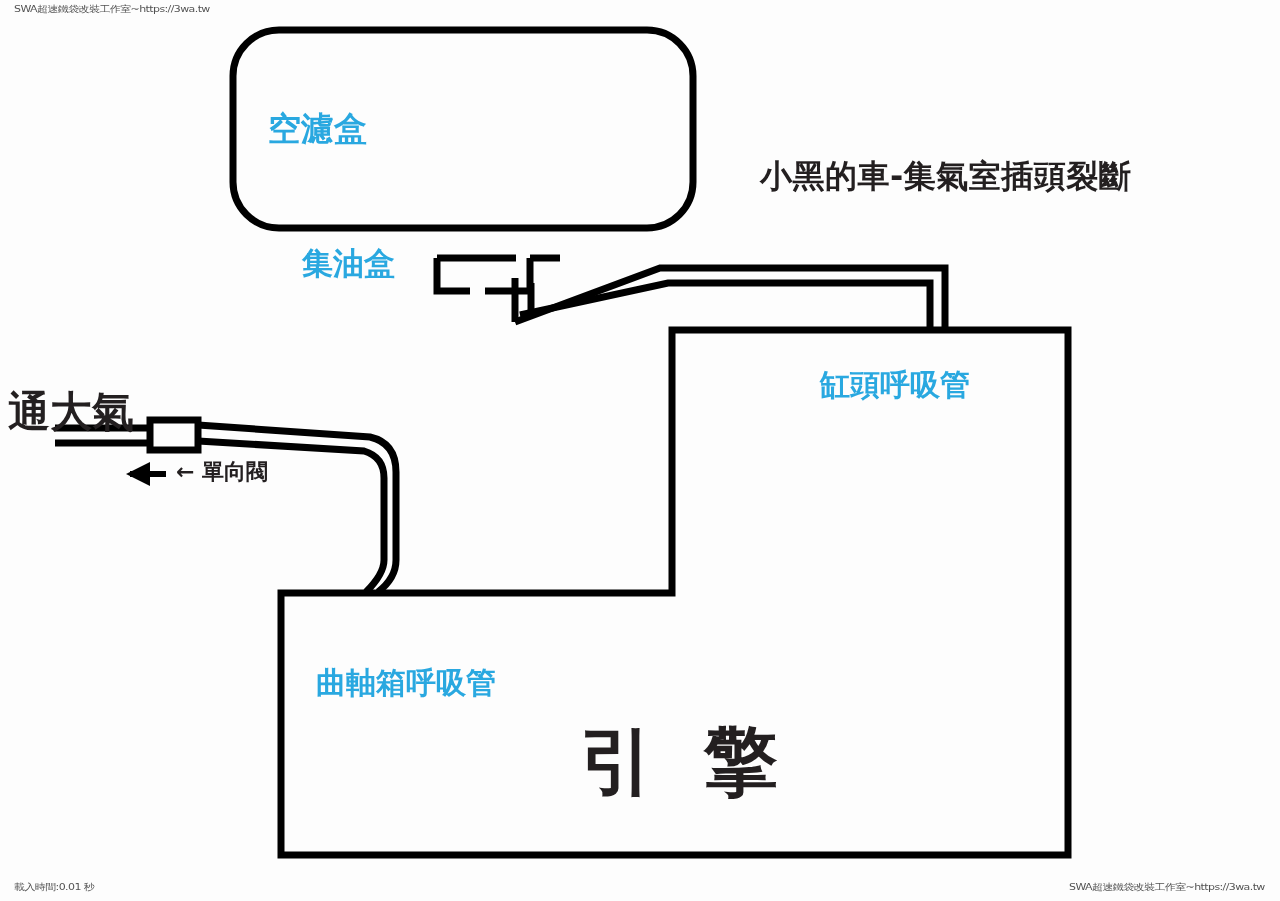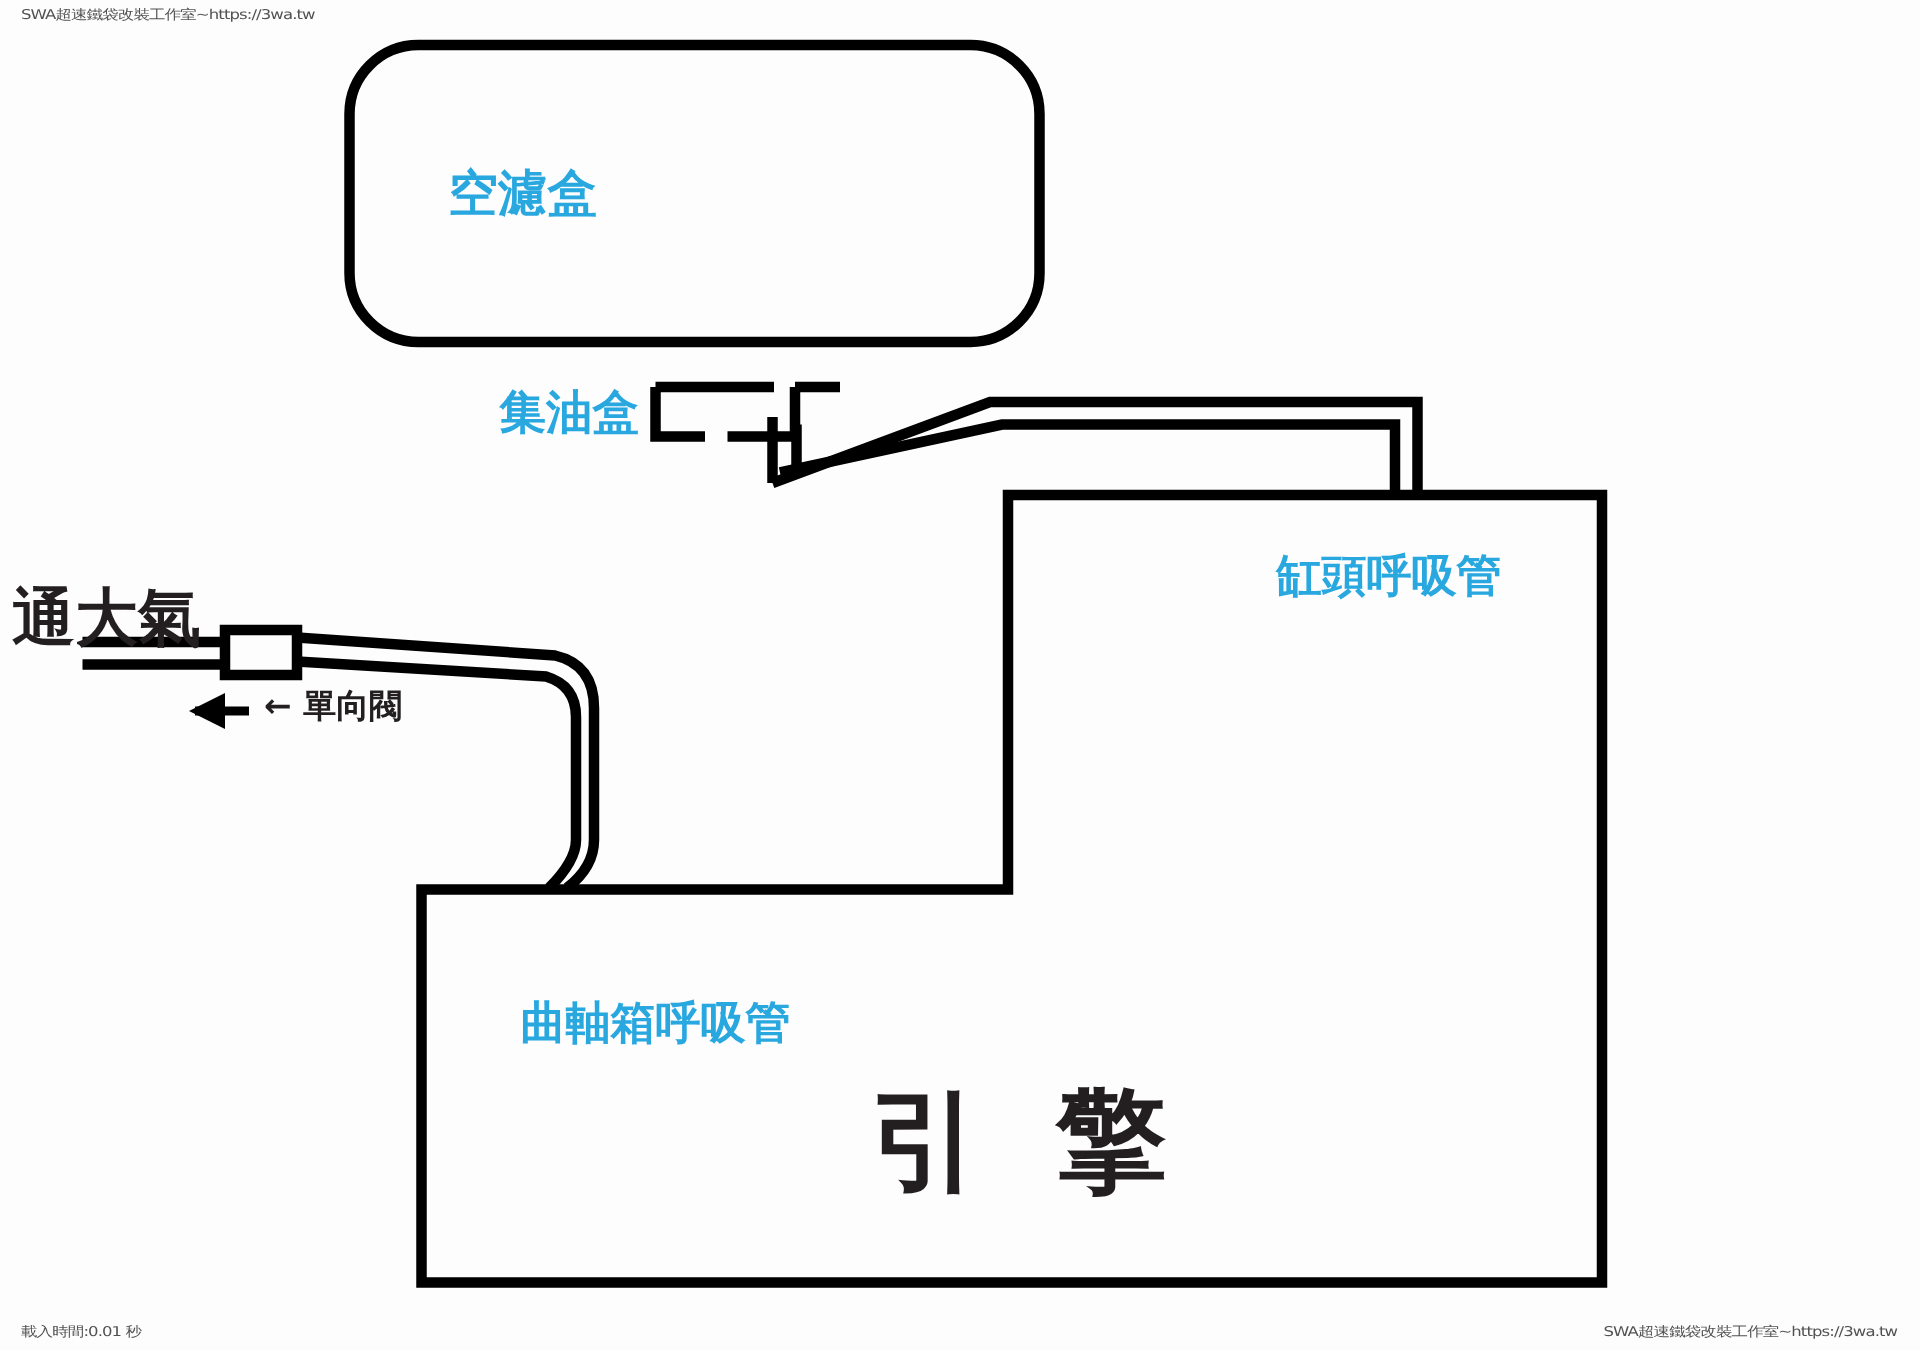--- a/index.html
+++ b/index.html
@@ -27,42 +27,41 @@
   }
   .label {
     position: absolute;
     white-space: pre;
     font-weight: bold;
     line-height: 1;
     font-family: "DejaVu Sans", "Liberation Sans", sans-serif;
   }
   .label-blue {
     color: #29a8e0;
-    margin-left: 31px;
   }
   .label-dark {
     color: #231f20;
   }
   .wm {
     position: absolute;
     font-family: "DejaVu Sans", "Liberation Sans", sans-serif;
     font-size: 11px;
     color: #3a3a3a;
     white-space: pre;
     opacity: 0.88;
     transform: scaleY(0.82);
     transform-origin: left center;
     letter-spacing: -0.6px;
   }
   #wm-top    { left: 14px;  top: 2px; }
   #wm-bottom-left  { left: 14px; top: 880px; }
   #wm-bottom-right { left: 1069px; top: 880px; }
 
   #lbl-airbox      { left: 268px; top: 112px; font-size: 33px; }
-  #lbl-oilcatch    { left: 302px; top: 260px; font-size: 31px; }
+  #lbl-oilcatch    { left: 302px; top: 248px; font-size: 31px; }
   #lbl-title       { left: 760px; top: 160px; font-size: 32px; letter-spacing: 0.5px; }
   #lbl-breathing   { left: 310px; top: 337px; font-size: 30px; }
   #lbl-atmosphere  { left: 8px;   top: 391px; font-size: 42px; }
   #lbl-valve       { left: 176px; top: 461px; font-size: 22px; text-align: right; }
   #lbl-headtube    { left: 820px; top: 370px; font-size: 30px; font-family: Liberation Serif, serif; }
   #lbl-cranktube   { left: 316px; top: 668px; font-size: 30px; }
   #lbl-engine      { left: 580px; top: 724px; font-size: 74px; letter-spacing: 12px; }
 </style>
 </head>
 <body>
@@ -101,20 +100,21 @@
       <path d="M 130,474 L 166,474" fill="none" stroke="#000000" stroke-width="6" stroke-linecap="butt"></path>
       <path d="M 126,474 L 150,462 L 150,486 Z" fill="#000000"></path>
     </g>
 
   </svg>
 
   <div class="label label-blue" id="lbl-airbox">空濾盒</div>
 
   <div class="label label-blue" id="lbl-oilcatch">集油盒</div>
 
+  <div class="label label-dark" id="lbl-title">小黑的車-集氣室插頭裂斷</div>
 
 
   <div class="label label-dark" id="lbl-atmosphere">通大氣</div>
 
   <div class="label label-dark" id="lbl-valve">← 單向閥</div>
 
   <div class="label label-blue" id="lbl-headtube">缸頭呼吸管</div>
 
   <div class="label label-dark" id="lbl-engine">引 擎</div>
 

